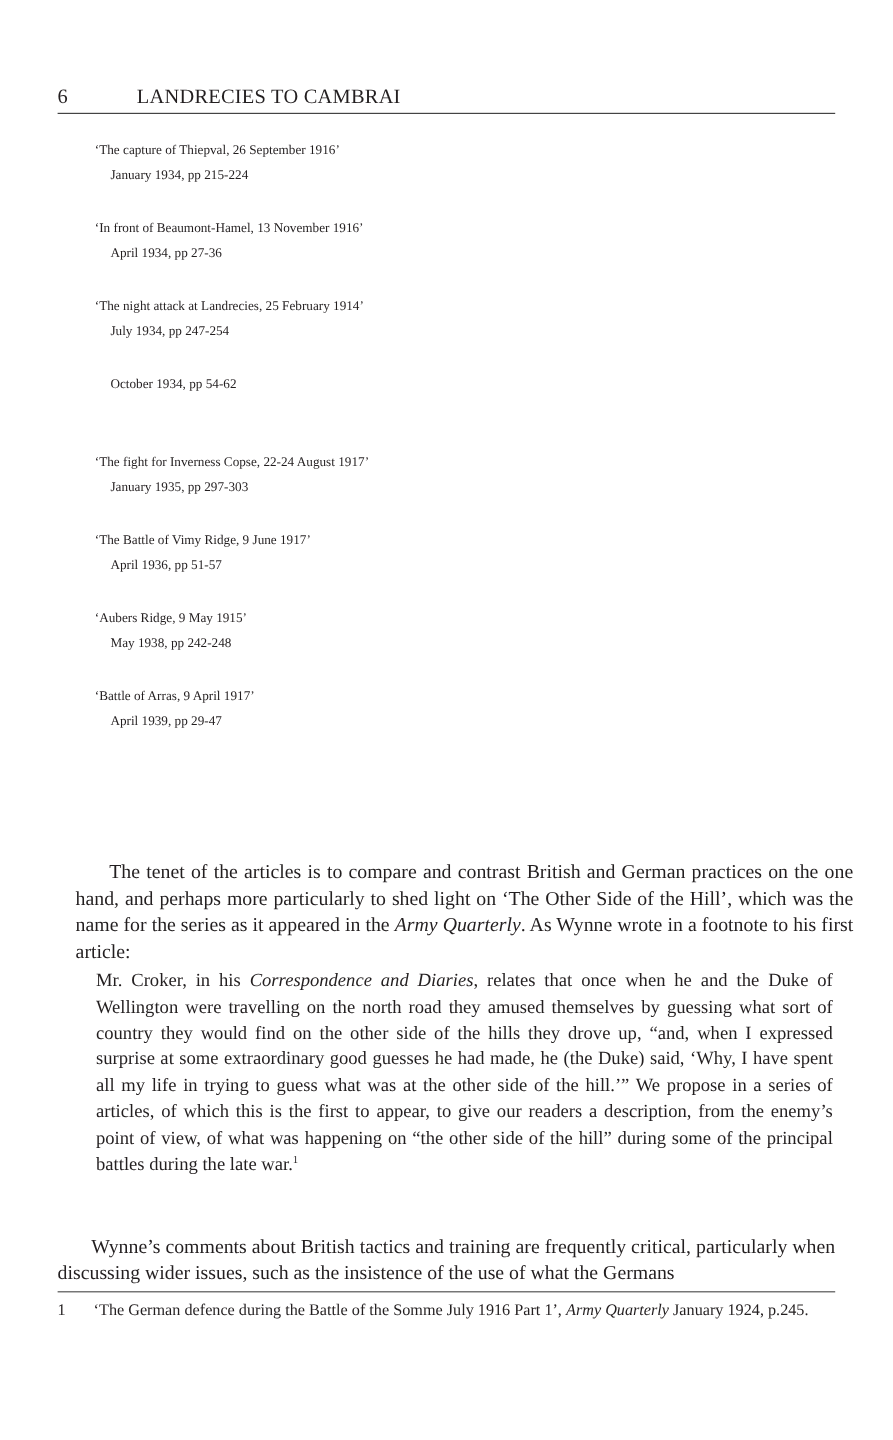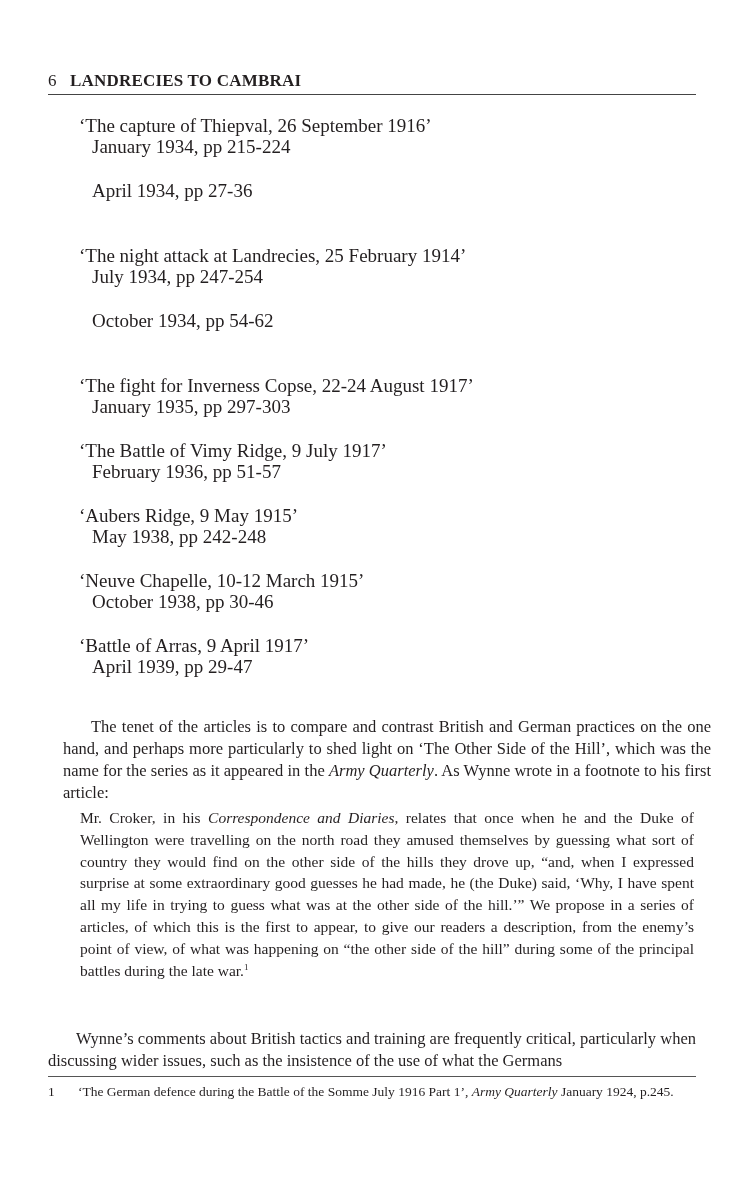--- a/index.html
+++ b/index.html
@@ -9,23 +9,23 @@
       color: #231f20;
     }
     .page { position: absolute; left: 48px; top: 0; width: 648px; }
     .running-head {
       position: absolute; top: 70px; left: 0; width: 648px;
       font-size: 17px; line-height: 22px;
       border-bottom: 1px solid #444;
       padding-bottom: 2px;
     }
     .running-head .folio { display: inline-block; width: 22px; }
-    .running-head .title { font-weight: bold; letter-spacing: 0.2px; }
+    .running-head .title { font-weight: normal; letter-spacing: 0.2px; margin-left: 44px; }
     .article-list { position: absolute; top: 115px; left: 31px; width: 600px; }
-    .article { height: 65px; font-size: 19px; line-height: 21px; }
+    .article { height: 65px; font-size: 11px; line-height: 21px; }
     .article .citation { padding-left: 1px; margin-left: 12px; }
     .body-para {
       position: absolute; left: 0; width: 648px;
       font-size: 16.5px; line-height: 22px; text-align: justify;
     }
     .para-1 { top: 701px; }
     .para-2 { top: 1028px; }
     .indent { text-indent: 28px; }
     .block-quote {
       position: absolute; left: 32px; top: 807px; width: 614px;
@@ -51,44 +51,41 @@
   <div class="running-head">
     <span class="folio">6</span><span class="title">LANDRECIES TO CAMBRAI</span>
   </div>
 
   <div class="article-list">
     <div class="article">
       <div>‘The capture of Thiepval, 26 September 1916’</div>
       <div class="citation">January 1934, pp 215-224</div>
     </div>
     <div class="article">
+      <div>‘In front of Beaumont-Hamel, 13 November 1916’</div>
       <div class="citation">April 1934, pp 27-36</div>
     </div>
     <div class="article">
       <div>‘The night attack at Landrecies, 25 February 1914’</div>
       <div class="citation">July 1934, pp 247-254</div>
     </div>
     <div class="article">
       <div class="citation">October 1934, pp 54-62</div>
     </div>
     <div class="article">
       <div>‘The fight for Inverness Copse, 22-24 August 1917’</div>
       <div class="citation">January 1935, pp 297-303</div>
     </div>
     <div class="article">
-      <div>‘The Battle of Vimy Ridge, 9 July 1917’</div>
-      <div class="citation">February 1936, pp 51-57</div>
+      <div>‘The Battle of Vimy Ridge, 9 June 1917’</div>
+      <div class="citation">April 1936, pp 51-57</div>
     </div>
     <div class="article">
       <div>‘Aubers Ridge, 9 May 1915’</div>
       <div class="citation">May 1938, pp 242-248</div>
-    </div>
-    <div class="article">
-      <div>‘Neuve Chapelle, 10-12 March 1915’</div>
-      <div class="citation">October 1938, pp 30-46</div>
     </div>
     <div class="article">
       <div>‘Battle of Arras, 9 April 1917’</div>
       <div class="citation">April 1939, pp 29-47</div>
     </div>
   </div>
 
   <p class="body-para para-1 indent" style="margin:15px"><span>The tenet of the articles is to compare and contrast British and German practices on the one hand, and perhaps more particularly to shed light on ‘The Other Side of the Hill’, which was the name for the series as it appeared in the </span><i>Army Quarterly</i><span>. As Wynne wrote in a footnote to his first article:</span></p>
 
   <p class="block-quote" style="margin:0"><span>Mr. Croker, in his </span><i>Correspondence and Diaries</i><span>, relates that once when he and the Duke of Wellington were travelling on the north road they amused themselves by guessing what sort of country they would find on the other side of the hills they drove up, “and, when I expressed surprise at some extraordinary good guesses he had made, he (the Duke) said, ‘Why, I have spent all my life in trying to guess what was at the other side of the hill.’” We propose in a series of articles, of which this is the first to appear, to give our readers a description, from the enemy’s point of view, of what was happening on “the other side of the hill” during some of the principal battles during the late war.</span><sup>1</sup></p>

